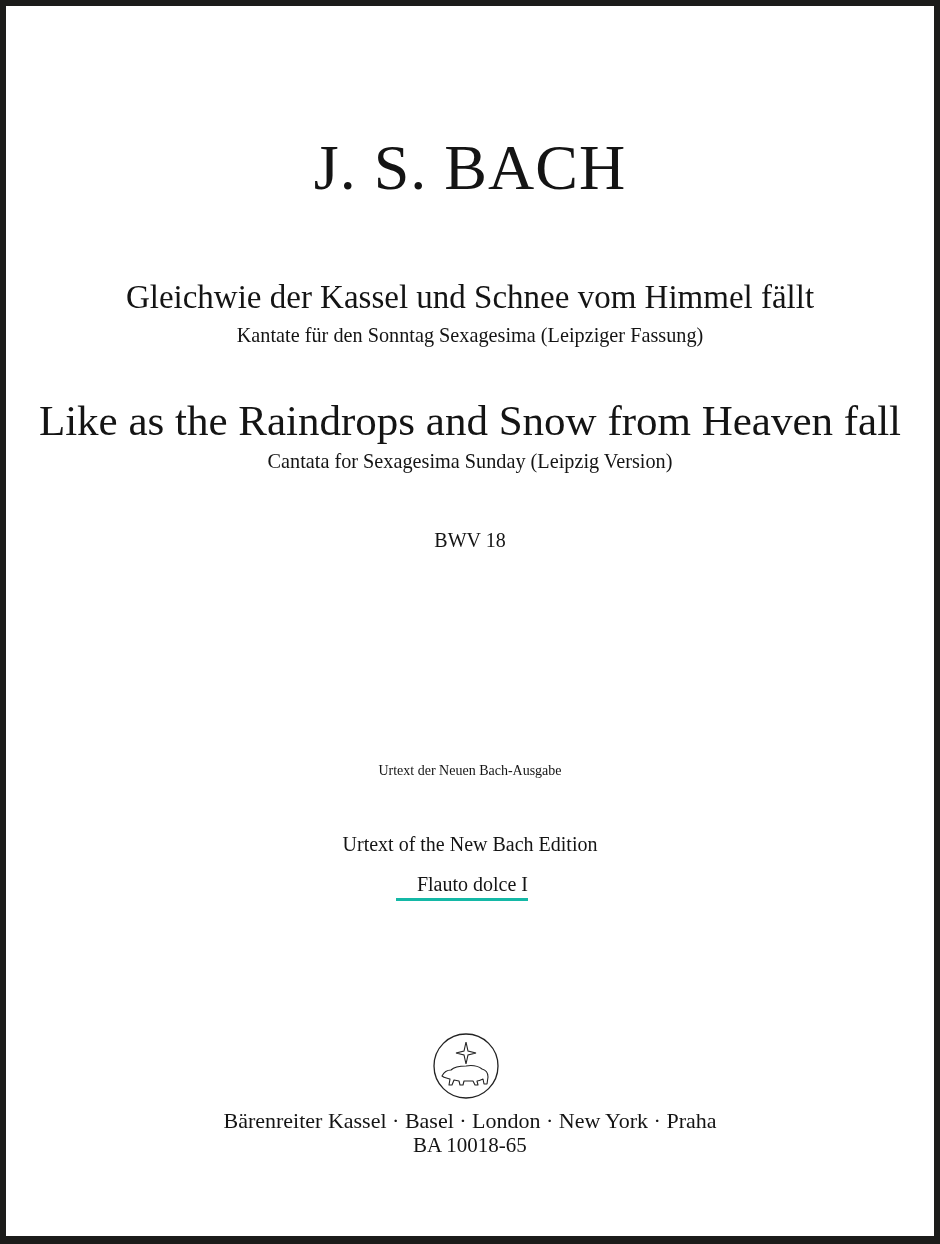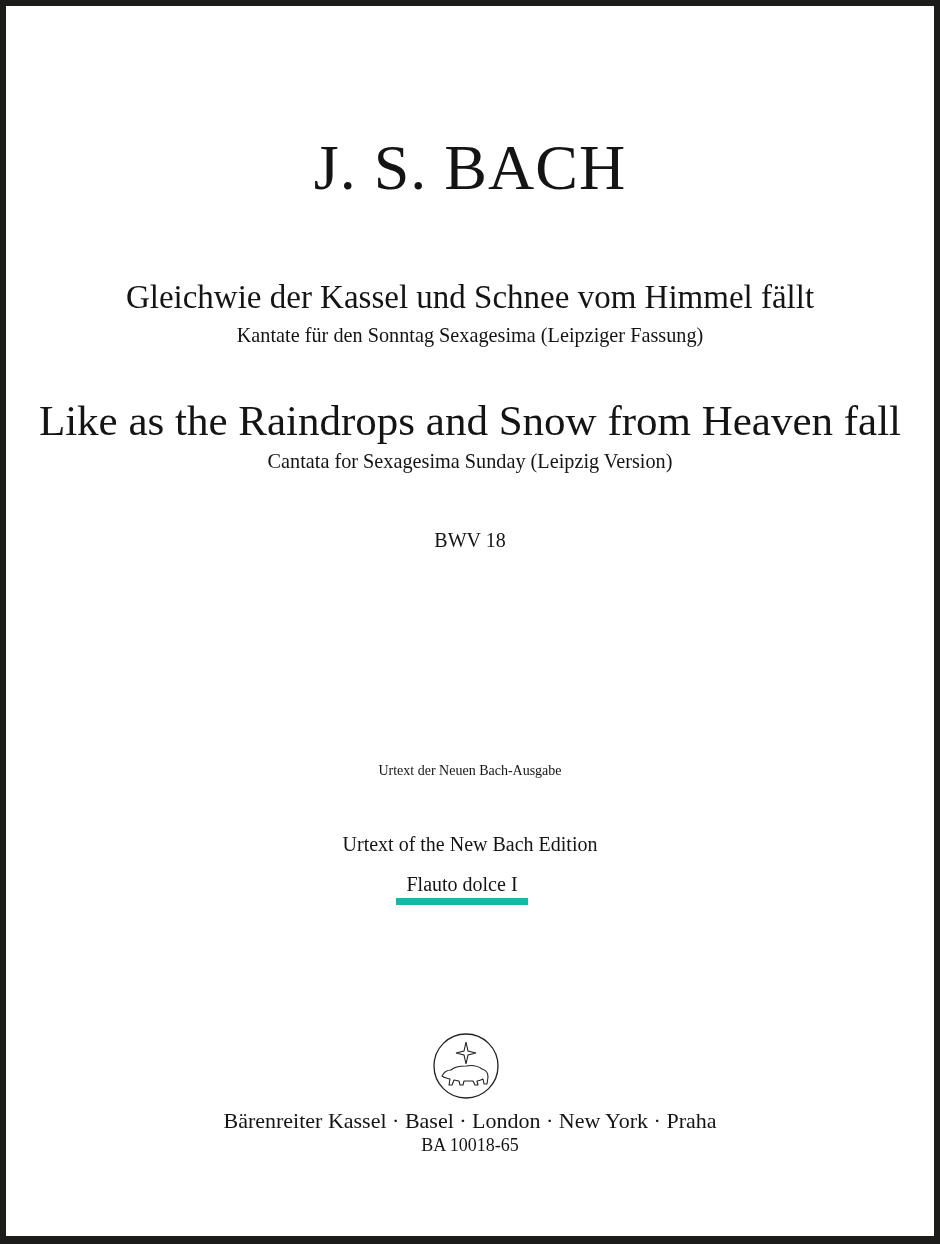--- a/index.html
+++ b/index.html
@@ -26,28 +26,28 @@
   .composer { top: 112px; font-size: 64px; line-height: 100px; letter-spacing: 1px; }
   .title-de { top: 269px; font-size: 33px; line-height: 44px; }
   .sub-de   { top: 314px; font-size: 22px; line-height: 30px; transform: scaleX(0.92); }
   .title-en { top: 393px; font-size: 43px; line-height: 44px; }
   .sub-en   { top: 440px; font-size: 22px; line-height: 30px; transform: scaleX(0.92); }
   .bwv      { top: 520px; font-size: 20px; line-height: 28px; }
   .urtext-de{ top: 752px; font-size: 14px; line-height: 26px; }
   .urtext-en{ top: 777px; font-size: 20px; line-height: 26px; margin-top: 48px; }
   .part {
     position: absolute; top: 864px; left: 390px; width: 132px;
-    font-size: 20px; line-height: 28px; text-align: center;
-    border-bottom: 7px solid #14b8a6;
+    font-size: 20px; line-height: 28px; text-align: right;
+    border-bottom: 3px solid #14b8a6;
   }
   .logo {
     position: absolute; left: 426px; top: 1026px; width: 68px; height: 68px;
   }
   .publisher { top: 1100px; font-size: 22px; line-height: 30px; }
-  .catno     { top: 1129px; font-size: 18px; line-height: 20px; }
+  .catno     { top: 1129px; font-size: 21px; line-height: 20px; }
 </style>
 </head>
 <body>
 
 <div class="page">
 
   <div class="line composer">J. S. BACH</div>
 
   <div class="line title-de">Gleichwie der Kassel und Schnee vom Himmel fällt</div>
   <div class="line sub-de">Kantate für den Sonntag Sexagesima (Leipziger Fassung)</div>

